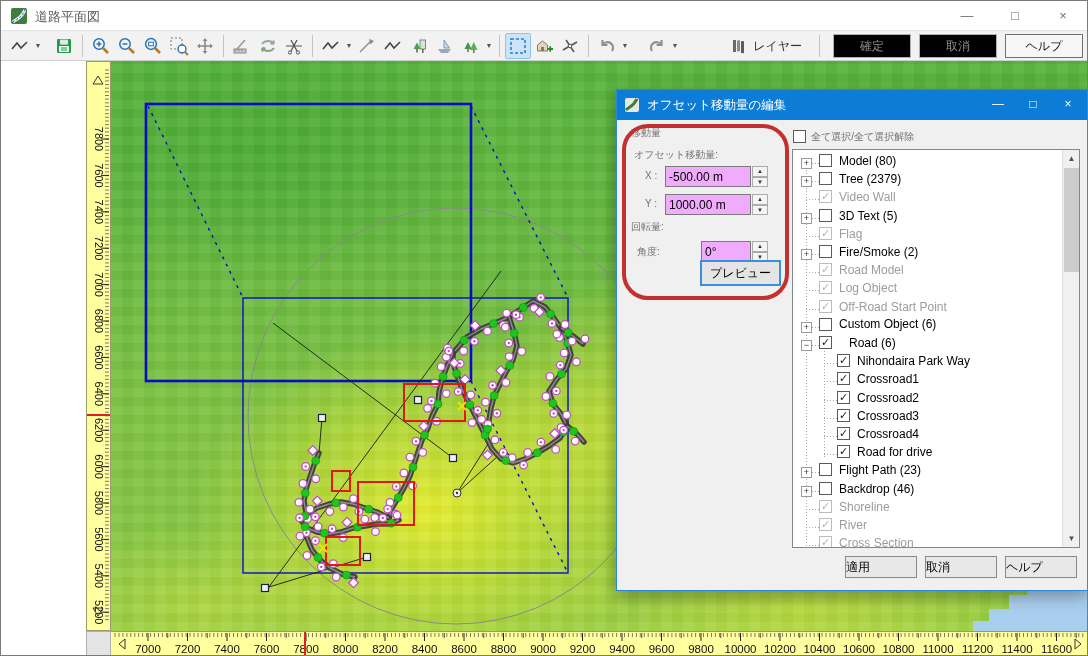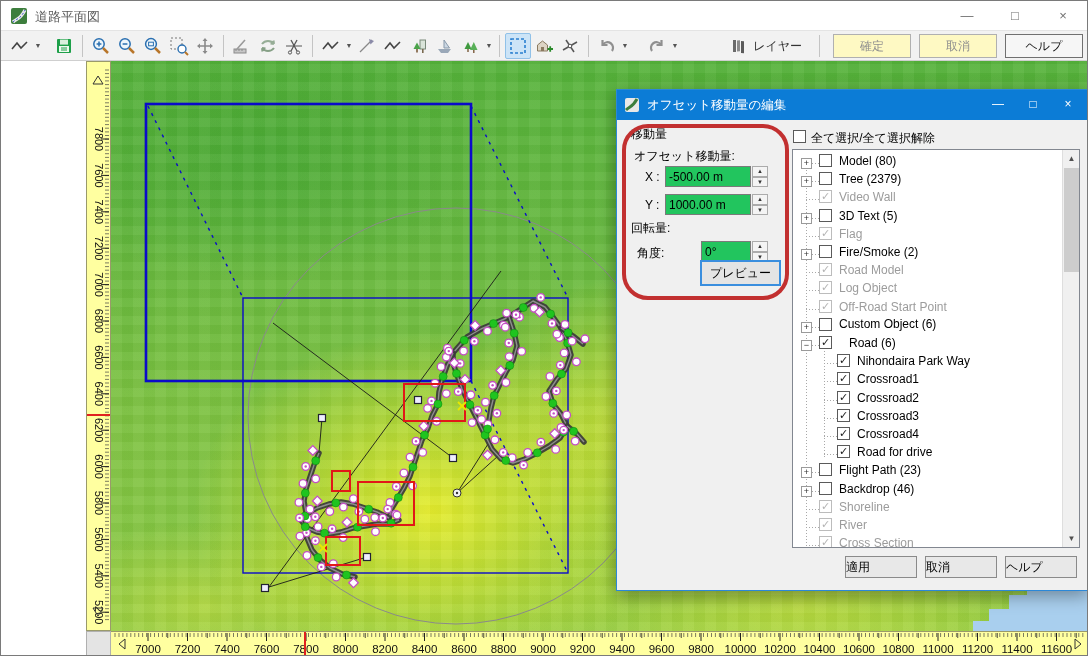--- a/index.html
+++ b/index.html
@@ -11,21 +11,21 @@
   .app-title{position:absolute;left:34px;top:7px;font-size:13px;color:#5a5a5a;}
   .wctl{position:absolute;top:0;width:46px;height:30px;text-align:center;line-height:30px;font-size:13px;color:#707070;cursor:default;}
   
   .toolbar{position:absolute;left:0;top:30px;width:1088px;height:30px;background:#f2f2f2;border-bottom:1px solid #cfcfcf;display:flex;align-items:center;padding-left:6px;}
   .tbb{width:26px;height:26px;display:flex;align-items:center;justify-content:center;border:1px solid transparent;border-radius:2px;position:relative;}
   .tbb.active{background:#cce4f7;border-color:#90c1e8;}
   .caret{font-size:7px;color:#555;width:10px;text-align:center;}
   .sep{width:1px;height:22px;background:#c4c4c4;margin:0 5px;}
   .tb-right{position:absolute;right:6px;top:3px;display:flex;align-items:center;gap:8px;}
   .layers-btn{display:flex;align-items:center;gap:4px;font-size:12px;color:#333;padding:2px 4px;}
-  .gbtn{width:78px;height:24px;font-size:12px;text-align:center;line-height:22px;border:1px solid #b0b0b0;background:#fef9c3;color:#8f8f8f;}
+  .gbtn{width:78px;height:24px;font-size:12px;text-align:center;line-height:22px;border:1px solid #b0b0b0;background:#000000;color:#8f8f8f;}
   .gbtn.on{background:#f6f6f6;border-color:#707070;color:#111;}
   
   .left-panel{position:absolute;left:0;top:60px;width:85px;height:596px;background:#fdfdfd;}
   .elev-bar{position:absolute;left:44px;top:55px;width:24px;height:485px;
     background:linear-gradient(180deg,#d22618 0%,#dc5c1c 14%,#e3971e 32%,#ddc423 48%,#cdd92a 60%,#a8d433 74%,#63c13c 90%,#35b944 100%);}
   .elev-label{position:absolute;left:2px;width:38px;font-size:12px;text-align:right;color:#222;white-space:nowrap;}
   
   .vruler{position:absolute;left:85px;top:60px;width:25px;height:570px;background:#ffffa0;border:1px solid #9a9a6a;}
   .hruler{position:absolute;left:110px;top:630px;width:978px;height:26px;background:#ffffa0;border-top:1px solid #9a9a6a;}
   .corner{position:absolute;left:85px;top:630px;width:25px;height:26px;background:#e4e4e4;border:1px solid #b0b0b0;}
@@ -45,22 +45,22 @@
     background-image:repeating-linear-gradient(0deg, rgba(255,255,255,.045) 0 9px, rgba(0,0,0,.02) 9px 18px),
                      repeating-linear-gradient(90deg, rgba(255,255,255,.04) 0 11px, rgba(0,60,0,.025) 11px 22px);}
   .map svg{position:absolute;left:0;top:0;}
   
   .dialog{position:absolute;left:583px;top:88px;width:472px;height:502px;background:#f0f0f0;border:1px solid #2b88d8;box-shadow:0 5px 16px rgba(0,0,0,.35);margin-left:32px;}
   .dtitle{position:absolute;left:0;top:0;width:100%;height:30px;background:#0c7cd6;}
   .dtitle .ic{position:absolute;left:7px;top:7px;width:16px;height:16px;}
   .dtitle .tx{position:absolute;left:30px;top:7px;color:#fff;font-size:12.5px;}
   .dctl{position:absolute;top:0;width:34px;height:29px;color:#fff;text-align:center;line-height:29px;font-size:12px;}
   .annot{position:absolute;left:5px;top:34px;width:167px;height:176px;border:4px solid #c23030;border-radius:26px;pointer-events:none;}
-  .dlabel{position:absolute;font-size:12px;color:#000000;white-space:nowrap;}
-  .dinput{position:absolute;height:21px;border:1px solid #7a7a7a;background:#22c55e;font-size:12px;padding:4px 3px;color:#000;}
+  .dlabel{position:absolute;font-size:10px;color:#737373;white-space:nowrap;}
+  .dinput{position:absolute;height:21px;border:1px solid #7a7a7a;background:#f0abfc;font-size:12px;padding:4px 3px;color:#000;}
   .spin{position:absolute;width:16px;height:21px;display:flex;flex-direction:column;}
   .spin div{flex:1;border:1px solid #ababab;background:#f4f4f4;font-size:6px;line-height:8px;text-align:center;color:#333;}
   .preview-btn{position:absolute;left:83px;top:170px;width:81px;height:26px;background:#e4e4e4;border:2px solid #3a8ede;font-size:12px;color:#000;text-align:center;line-height:22px;}
   .treebox{position:absolute;left:175px;top:59px;width:288px;height:399px;background:#fff;border:1px solid #828790;overflow:hidden;}
   .cb{position:absolute;width:13px;height:13px;background:#fff;border:1px solid #5a5a5a;font-size:11px;line-height:11px;text-align:center;color:#1a1a1a;}
   .cb.gr{border-color:#bcbcbc;color:#b4b4b4;}
   .exp{position:absolute;width:11px;height:11px;background:#fff;border:1px solid #9a9a9a;font-size:9px;line-height:9px;text-align:center;color:#333;}
   .trow-label{position:absolute;font-size:12px;color:#000;white-space:nowrap;}
   .trow-label.gr{color:#9c9c9c;}
   .dots-v{position:absolute;width:1px;background-image:repeating-linear-gradient(180deg,#a8a8a8 0 1px,transparent 1px 3px);}

